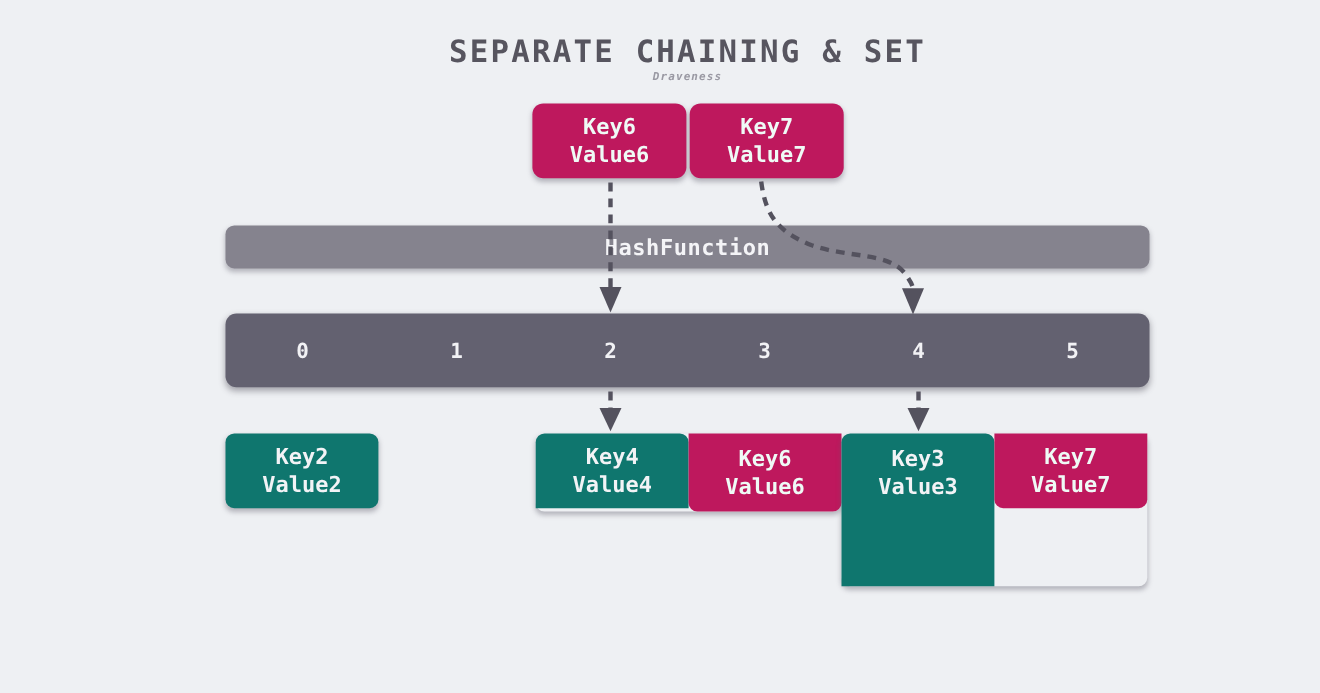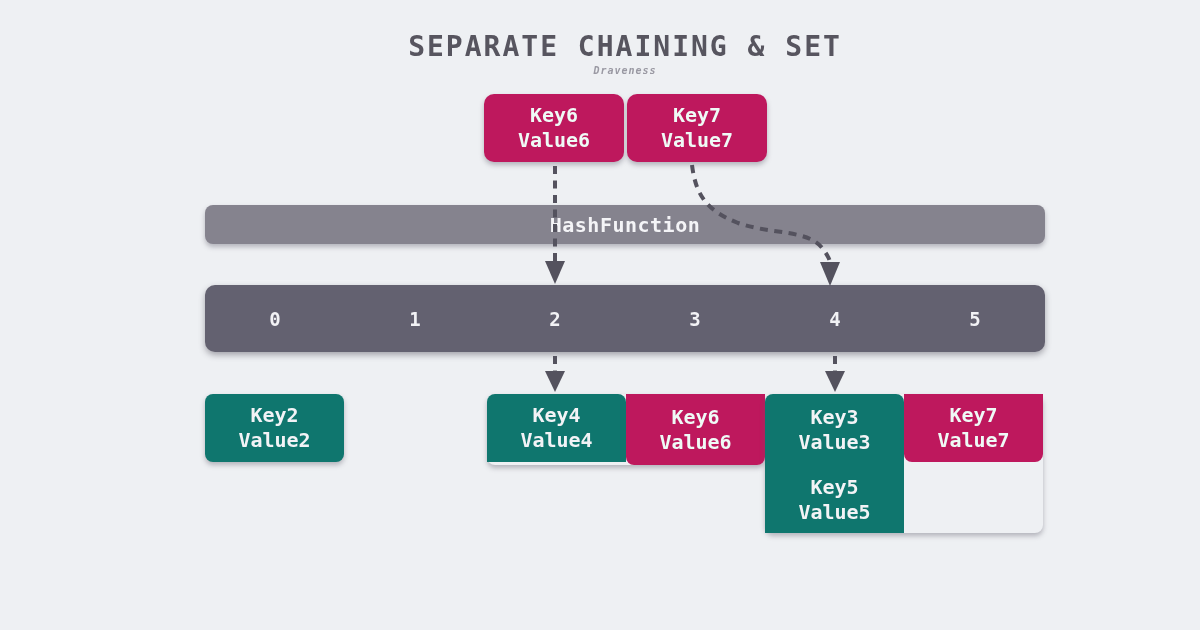--- a/index.html
+++ b/index.html
@@ -68,21 +68,21 @@
   .r-bot  { border-radius: 0 0 8px 8px; }
 
   .col { position: absolute; display: flex; 
          box-shadow: 0 3px 5px rgba(92,90,104,0.40); border-radius: 8px; }
   .col .box { position: static; box-shadow: none; }
 
   .tallgray {
     width: 139px; height: 139px;
     display: flex; flex-direction: column;
     align-items: center; justify-content: flex-start;
-    padding-top: 11px; box-sizing: border-box; gap: 20px;
+    padding-top: 11px; box-sizing: border-box; gap: 36px;
   }
   .pair { display: flex; flex-direction: column; align-items: center;
           font-size: 20px; font-weight: bold; line-height: 25px; }
 
   svg.arrows {
     position: absolute; left: 0; top: 0;
     pointer-events: none; z-index: 5;
   }
   .dash {
     stroke: #54525e; stroke-width: 4; fill: none;
@@ -148,24 +148,20 @@
       <span>Value6</span>
     </div>
   </div>
 
   <div class="col" style="left:740px; top:394px;">
     <div class="box slate tallgray r-top">
       <div class="pair">
         <span>Key3</span>
         <span>Value3</span>
       </div>
-      <div class="pair">
-        <span>Key5</span>
-        <span>Value5</span>
-      </div>
     </div>
     <div class="box teal r-bot" style="width:139px; height:68px;">
       <span>Key7</span>
       <span>Value7</span>
     </div>
   </div>
 
   <svg class="arrows" width="1200" height="630" viewBox="0 0 1200 630">
     <g>
       <line class="dash" x1="530" y1="166" x2="530" y2="262"></line>

